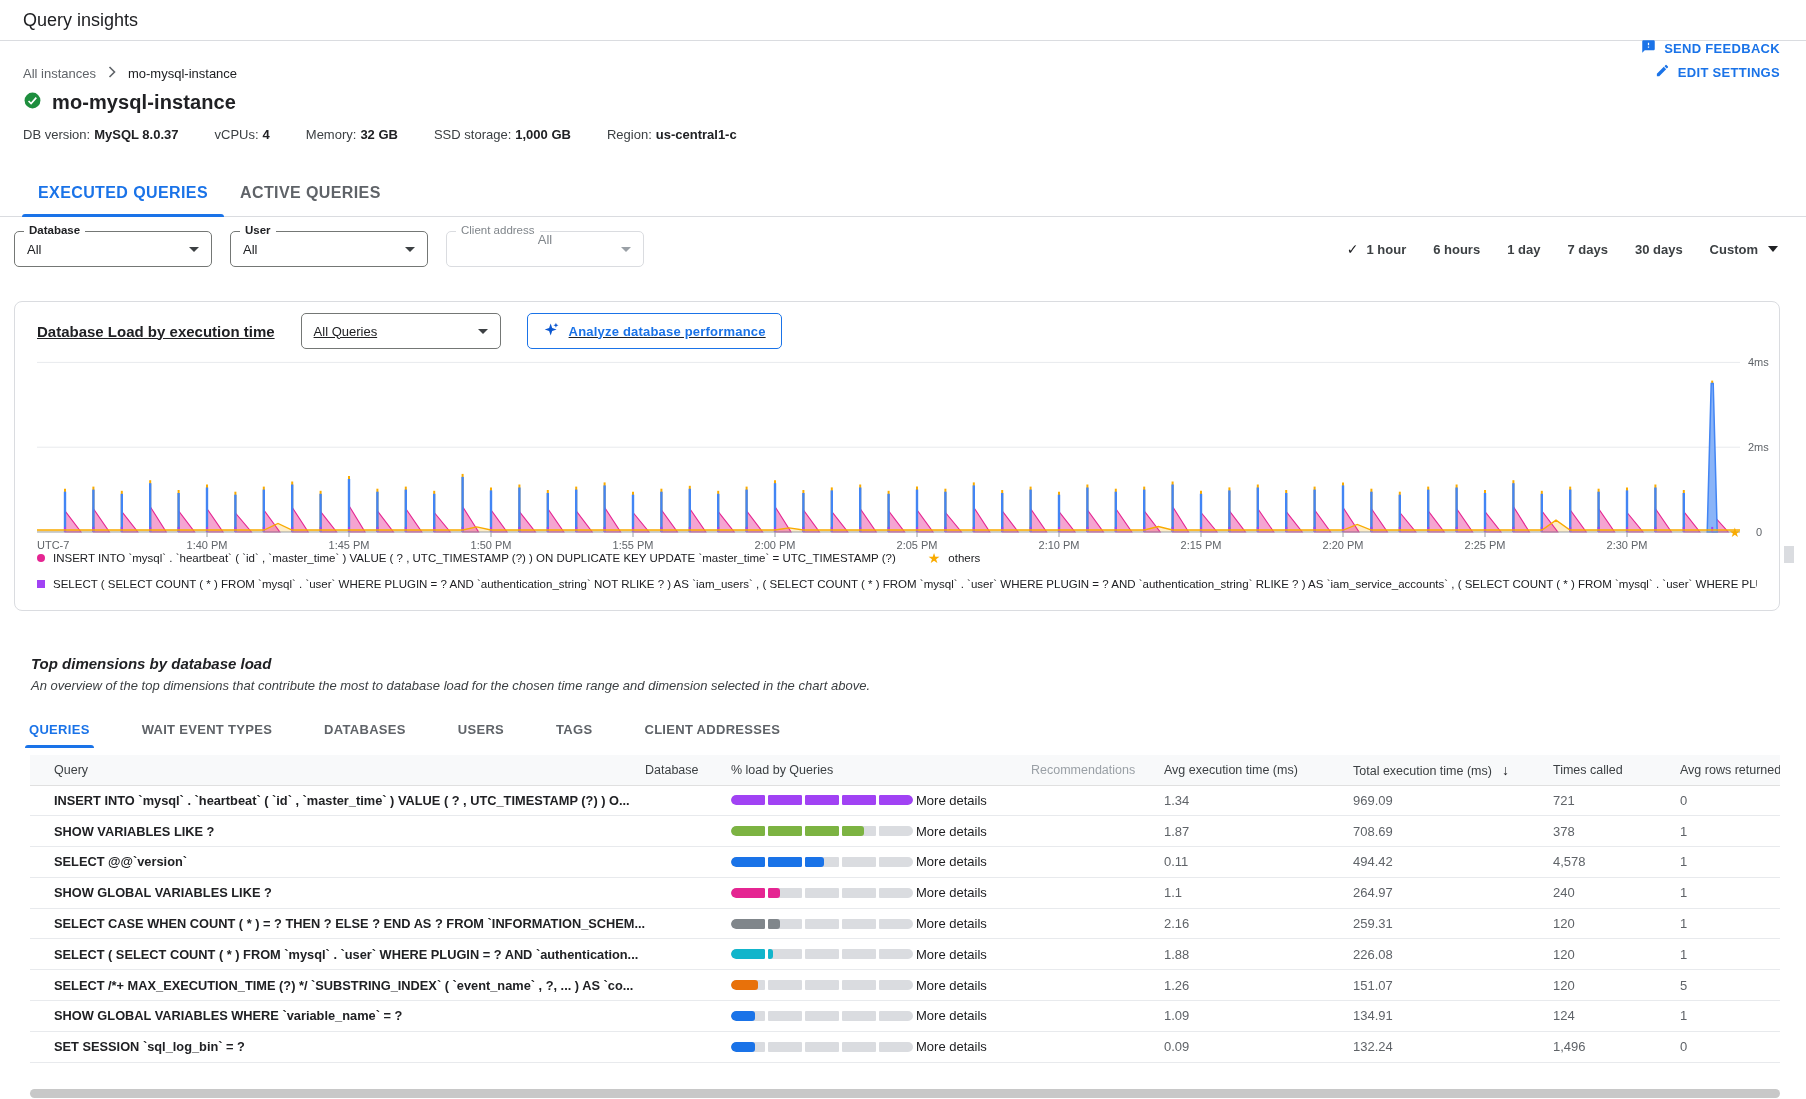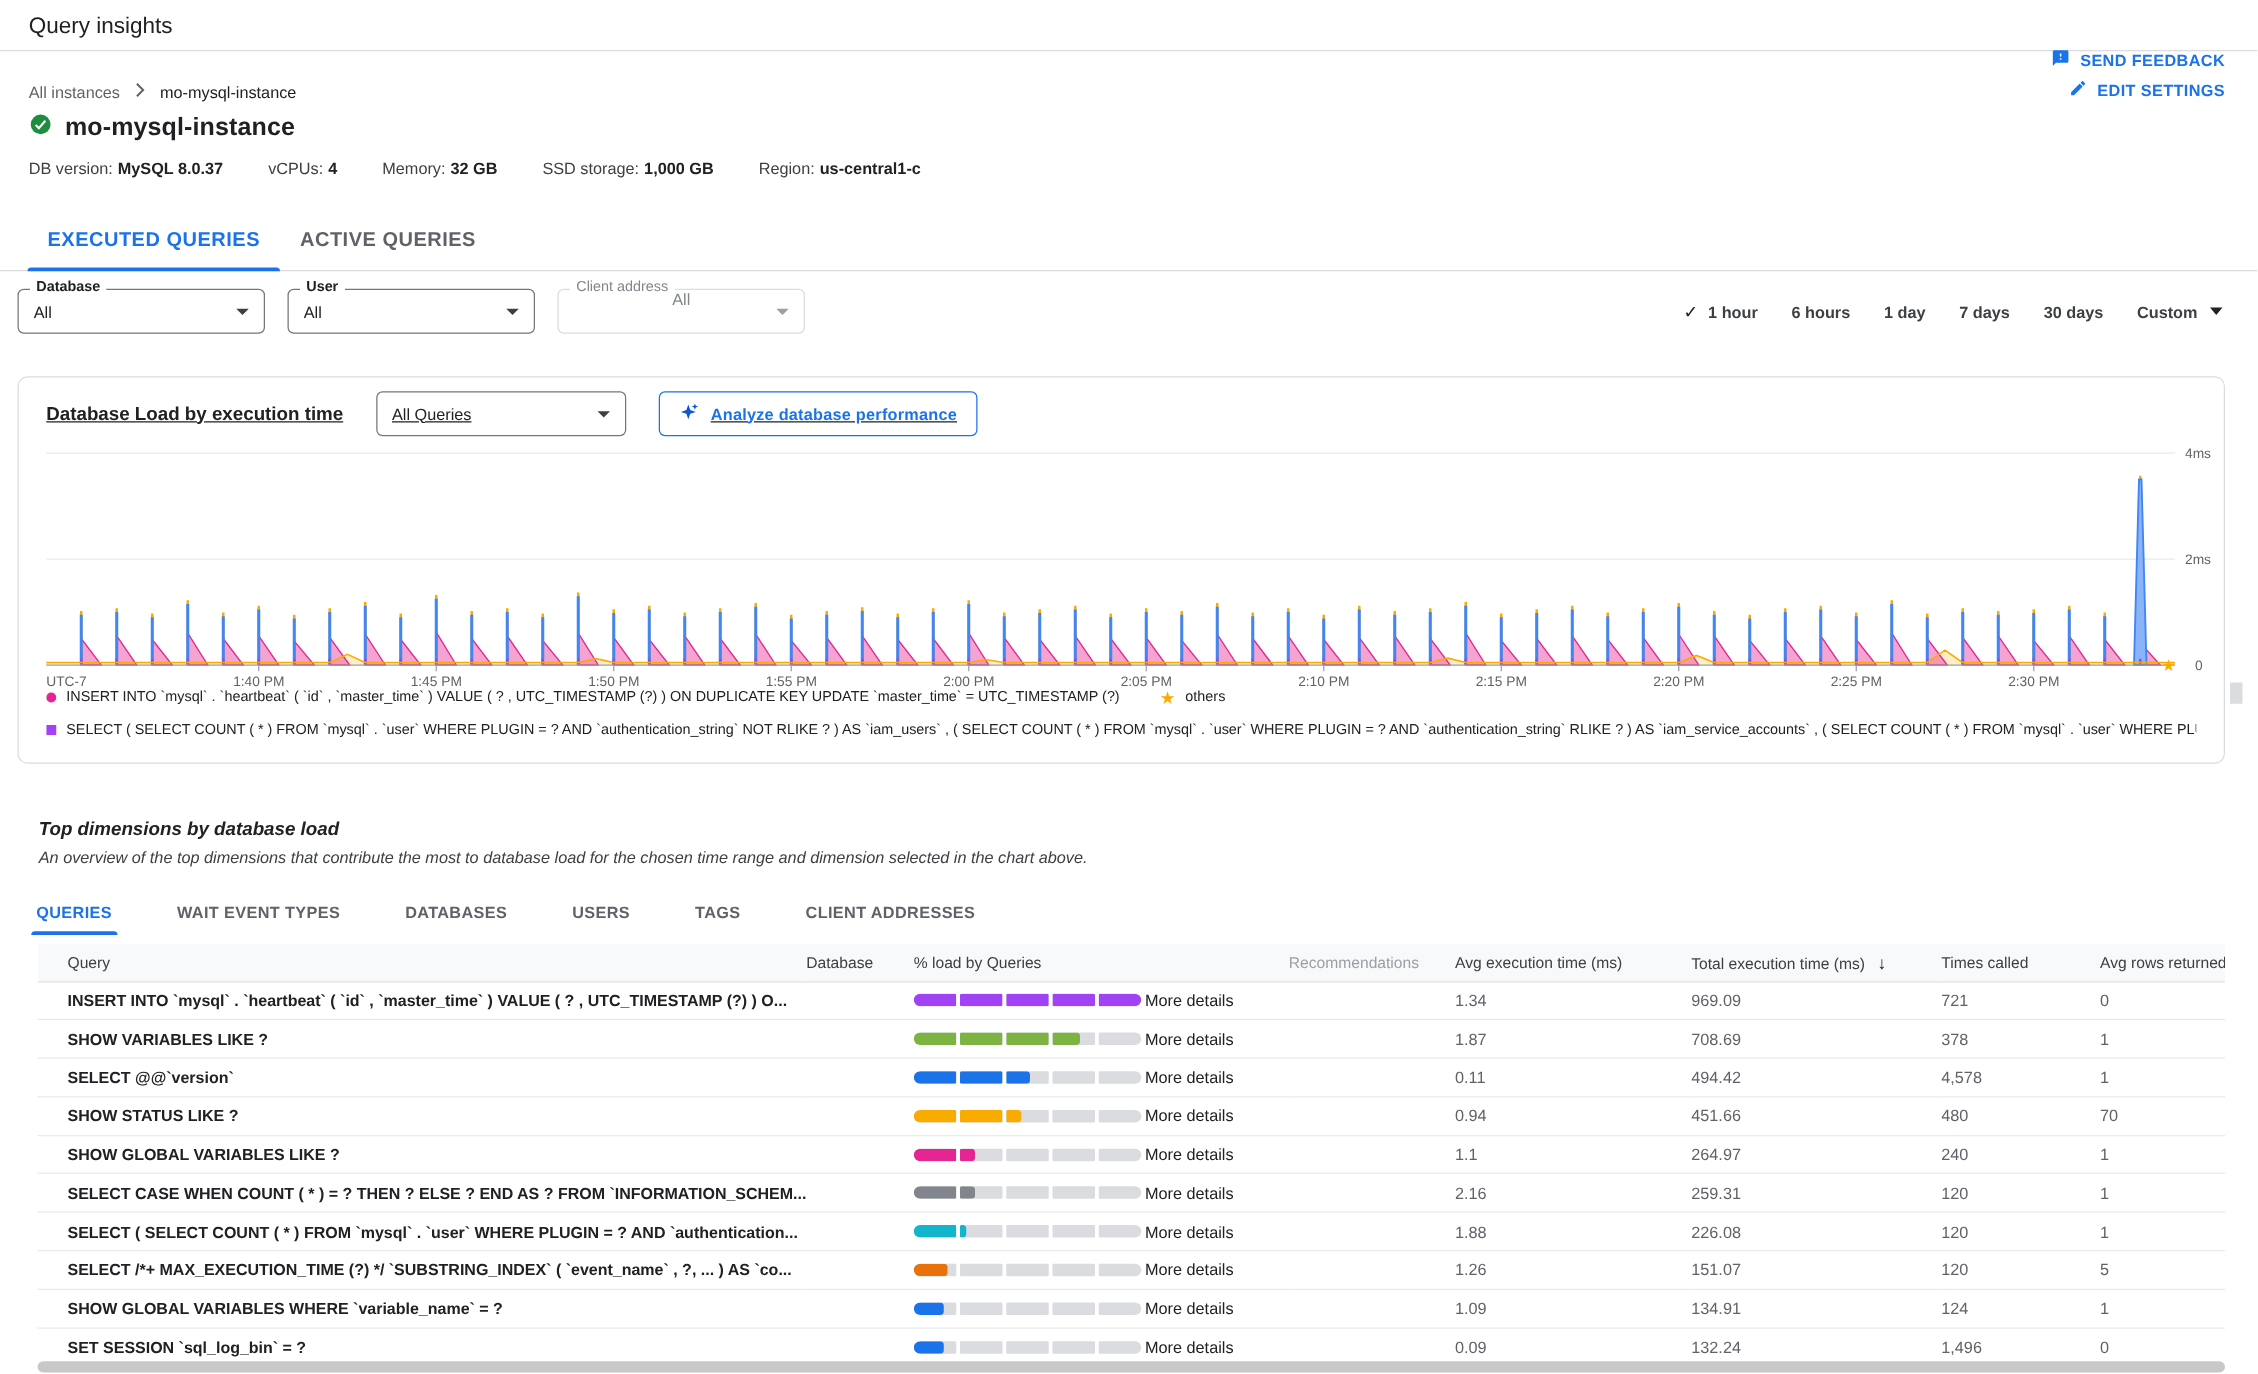--- a/index.html
+++ b/index.html
@@ -621,45 +621,20 @@
           </div>
         </td>
         <td class="md">More details</td>
         <td></td>
         <td>0.11</td>
         <td>494.42</td>
         <td>4,578</td>
         <td>1</td>
       </tr>
       <tr>
-        <td class="q">SHOW STATUS LIKE ?</td>
-        <td></td>
-        <td>
-          <div class="loadbar">
-            <div class="seg s0">
-              <div class="fill" style="width: 100%; background: rgb(249, 171, 0);"></div>
-            </div>
-            <div class="seg s1">
-              <div class="fill" style="width: 100%; background: rgb(249, 171, 0);"></div>
-            </div>
-            <div class="seg s2">
-              <div class="fill partial" style="width: 35%; background: rgb(249, 171, 0);"></div>
-            </div>
-            <div class="seg s3"></div>
-            <div class="seg s4"></div>
-          </div>
-        </td>
-        <td class="md">More details</td>
-        <td></td>
-        <td>0.94</td>
-        <td>451.66</td>
-        <td>480</td>
-        <td>70</td>
-      </tr>
-      <tr>
         <td class="q">SHOW GLOBAL VARIABLES LIKE ?</td>
         <td></td>
         <td>
           <div class="loadbar">
             <div class="seg s0">
               <div class="fill" style="width: 100%; background: rgb(229, 37, 146);"></div>
             </div>
             <div class="seg s1">
               <div class="fill partial" style="width: 35%; background: rgb(229, 37, 146);"></div>
             </div>

